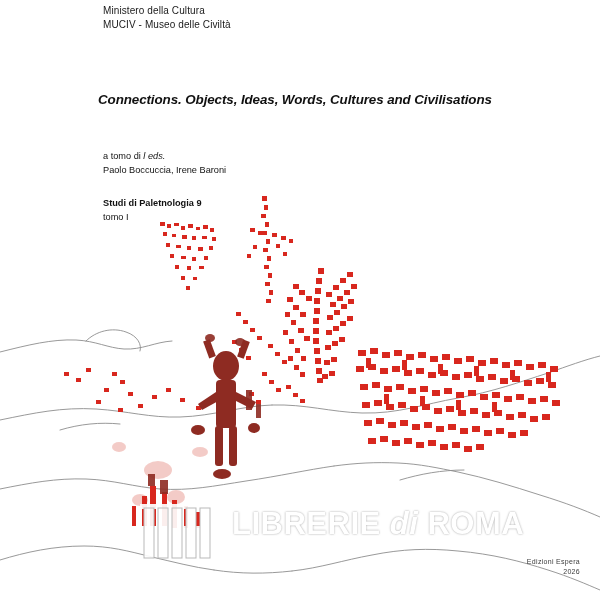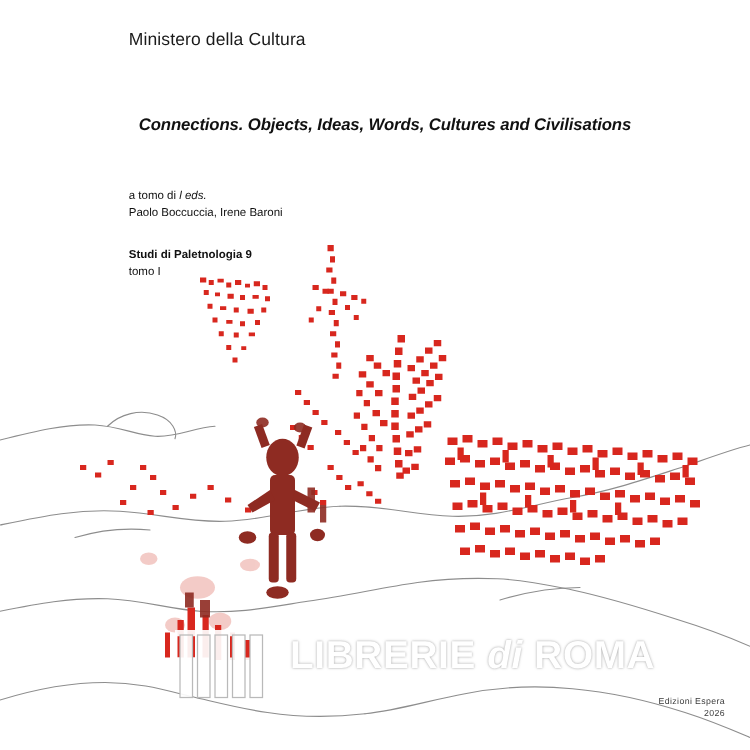--- a/index.html
+++ b/index.html
@@ -38,22 +38,22 @@
     left: 0;
     top: 0;
     width: 600px;
     height: 600px;
     z-index: 3;
   }
 
   .publisher-block {
     position: absolute;
     left: 103px;
-    top: 24px;
-    font-size: 14px;
+    top: 4px;
+    font-size: 10px;
     line-height: 14px;
     color: #1a1a1a;
     letter-spacing: 0.1px;
   }
 
   .title-block {
     position: absolute;
     left: 98px;
     top: 88px;
     width: 470px;
@@ -66,21 +66,20 @@
     letter-spacing: -0.1px;
   }
   .title-en {
     font-size: 13.4px;
     font-weight: bold;
     font-style: italic;
     color: #111111;
     line-height: 19px;
     letter-spacing: -0.1px;
     margin-top: 2px;
-    margin-left: 13px;
   }
 
   .editors-block {
     position: absolute;
     left: 103px;
     top: 149px;
     font-size: 9.2px;
     line-height: 14px;
     color: #111111;
   }
@@ -463,20 +462,21 @@
       <ellipse cx="210" cy="338" rx="5" ry="4"></ellipse>
       <rect x="160" y="480" width="8" height="14"></rect>
       <rect x="148" y="474" width="7" height="12"></rect>
     </g>
   </svg>
 
   <div id="text-layer">
 
     <div class="publisher-block">
       <div>Ministero della Cultura</div>
+      <div>MUCIV - Museo delle Civiltà</div>
     </div>
 
     <div class="title-block">
       <div class="title-en">Connections. Objects, Ideas, Words, Cultures and Civilisations</div>
     </div>
 
     <div class="editors-block">
       <div class="ed-label"><span>a tomo di </span><i>l eds.</i></div>
       <div>Paolo Boccuccia, Irene Baroni</div>
     </div>

